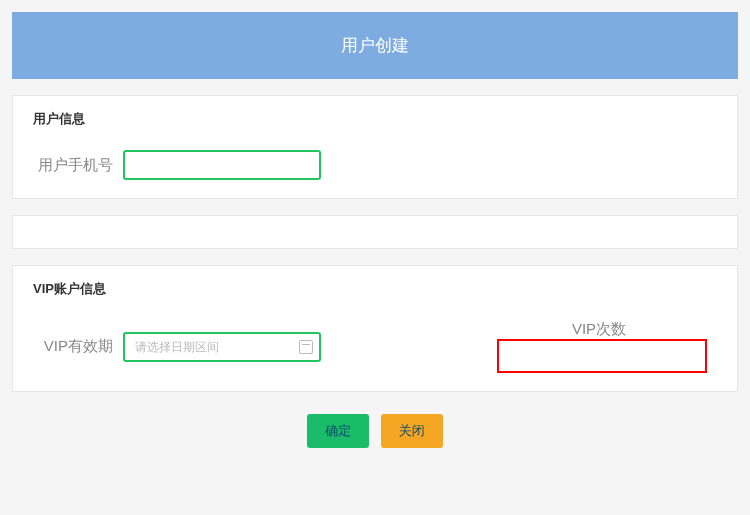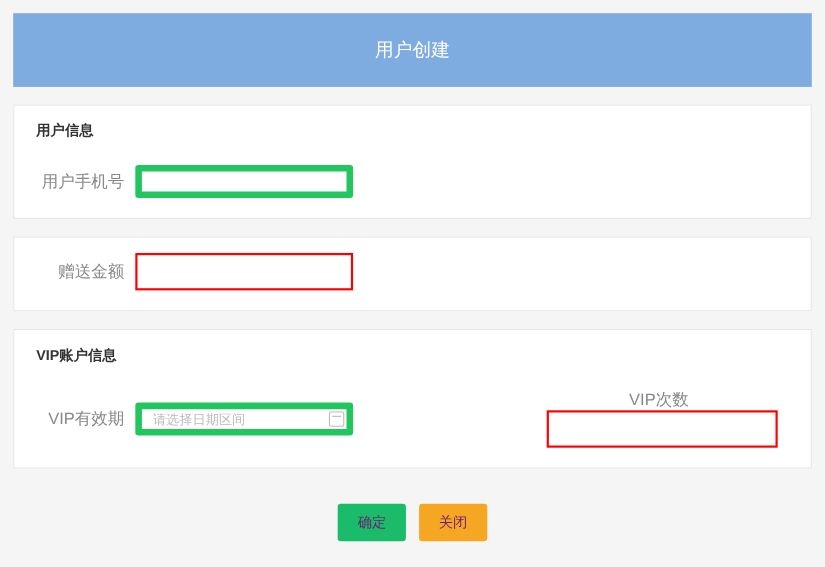--- a/index.html
+++ b/index.html
@@ -42,21 +42,21 @@
       align-items: center;
     }
     .form-label {
       color: #888;
       font-size: 15px;
       width: 80px;
       text-align: right;
       margin-right: 10px;
     }
     .form-input {
-      border: 6px solid #22c55e;
+      border: 2px solid #22c55e;
       border-radius: 3px;
       height: 30px;
       padding: 0 10px;
       font-size: 12px;
       color: #555;
       background: #fff;
       outline: none;
     }
     .input-phone { width: 198px; }
     .input-amount {
@@ -114,25 +114,25 @@
       width: auto;
       margin-right: 6px;
     }
     .btn-row {
       text-align: center;
       margin-top: 10px;
     }
     .btn {
       display: inline-block;
       border: none;
-      color: #701a75;
+      color: #0c4a6e;
       padding: 8px 18px;
       font-size: 13px;
       border-radius: 3px;
-      margin: 16px 4px;
+      margin: 6px 4px;
       cursor: pointer;
     }
     .btn-confirm { background: #1abc6a; }
     .btn-close { background: #f5a623; text-align: right; }
   </style>
 </head>
 <body>
 
 <div class="header">
   <span>用户创建</span>
@@ -142,26 +142,20 @@
   <div class="section-title">用户信息</div>
   <div class="form-row">
     <div class="form-group">
       <span class="form-label">用户手机号</span>
       <input type="text" class="form-input input-phone" value="" style="">
     </div>
   </div>
 </div>
 
 <div class="section">
-  <div class="form-row">
-    <div class="form-group">
-      <span class="form-label">赠送金额</span>
-      <input type="text" class="form-input input-amount" value="" style="">
-    </div>
-  </div>
 </div>
 
 <div class="section">
   <div class="section-title">VIP账户信息</div>
   <div class="vip-row">
     <div class="form-group">
       <span class="form-label">VIP有效期</span>
       <span class="input-date-wrapper">
         <input type="text" class="form-input input-date" placeholder="请选择日期区间" style="">
         <span class="date-icon"></span>

